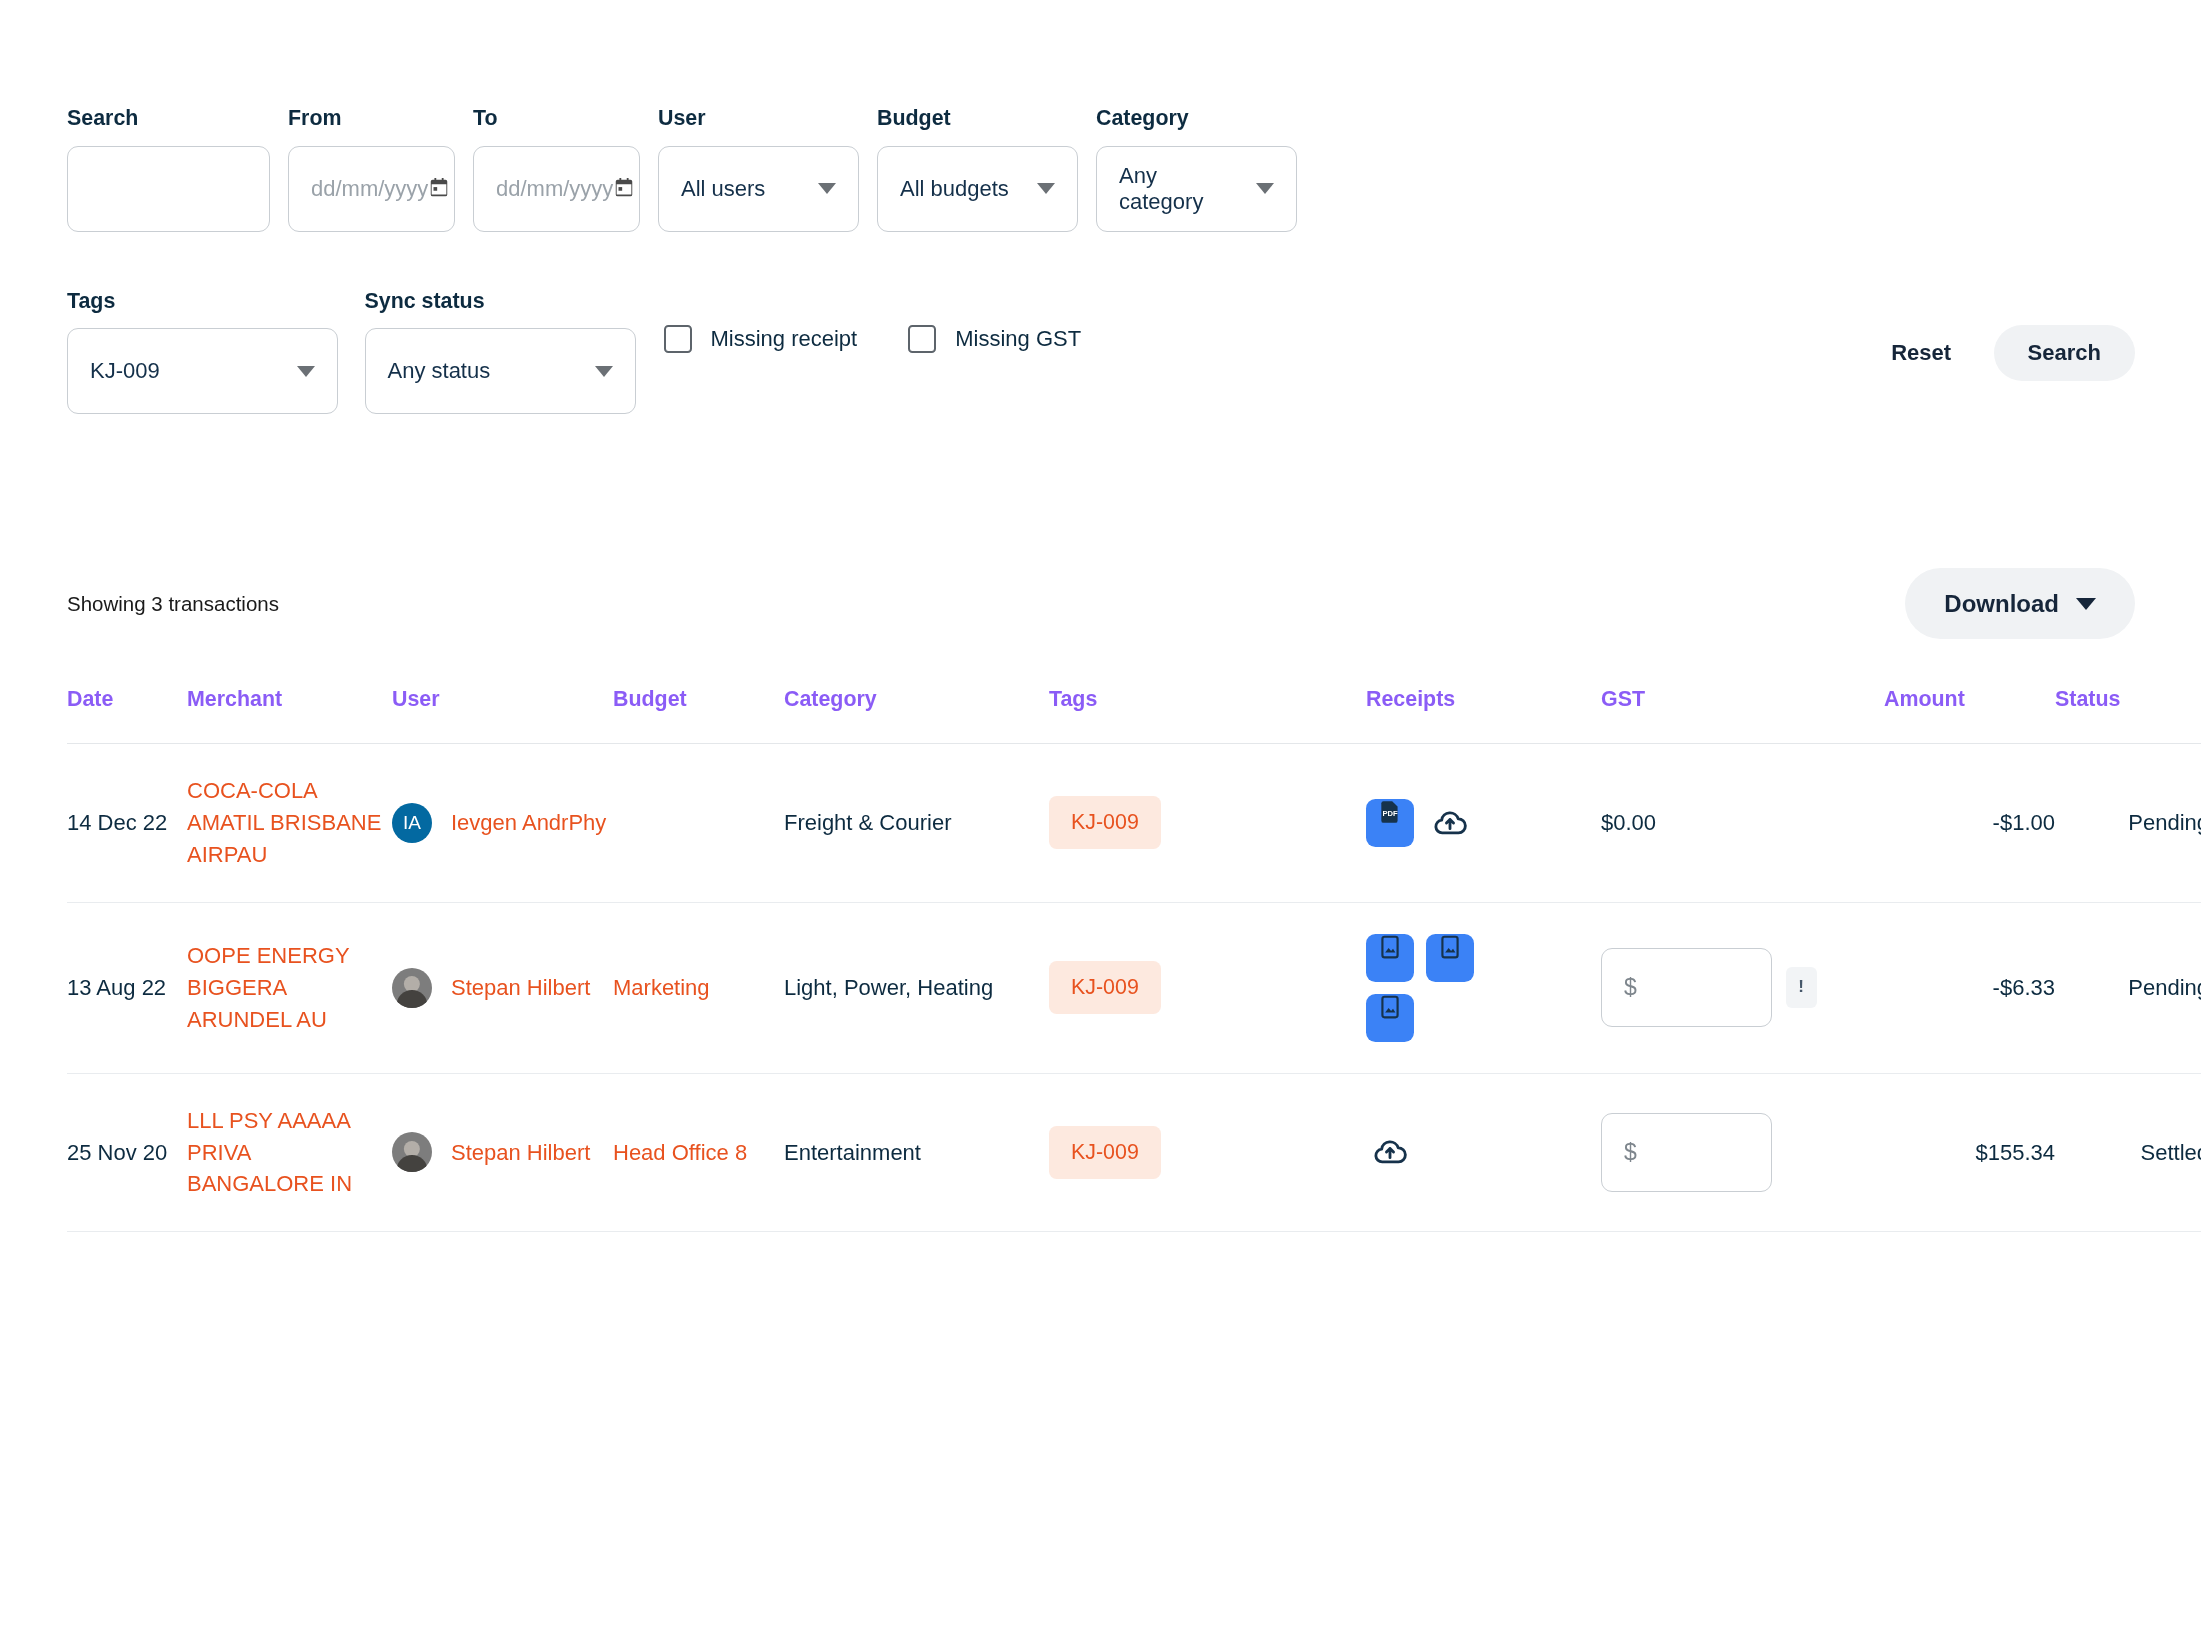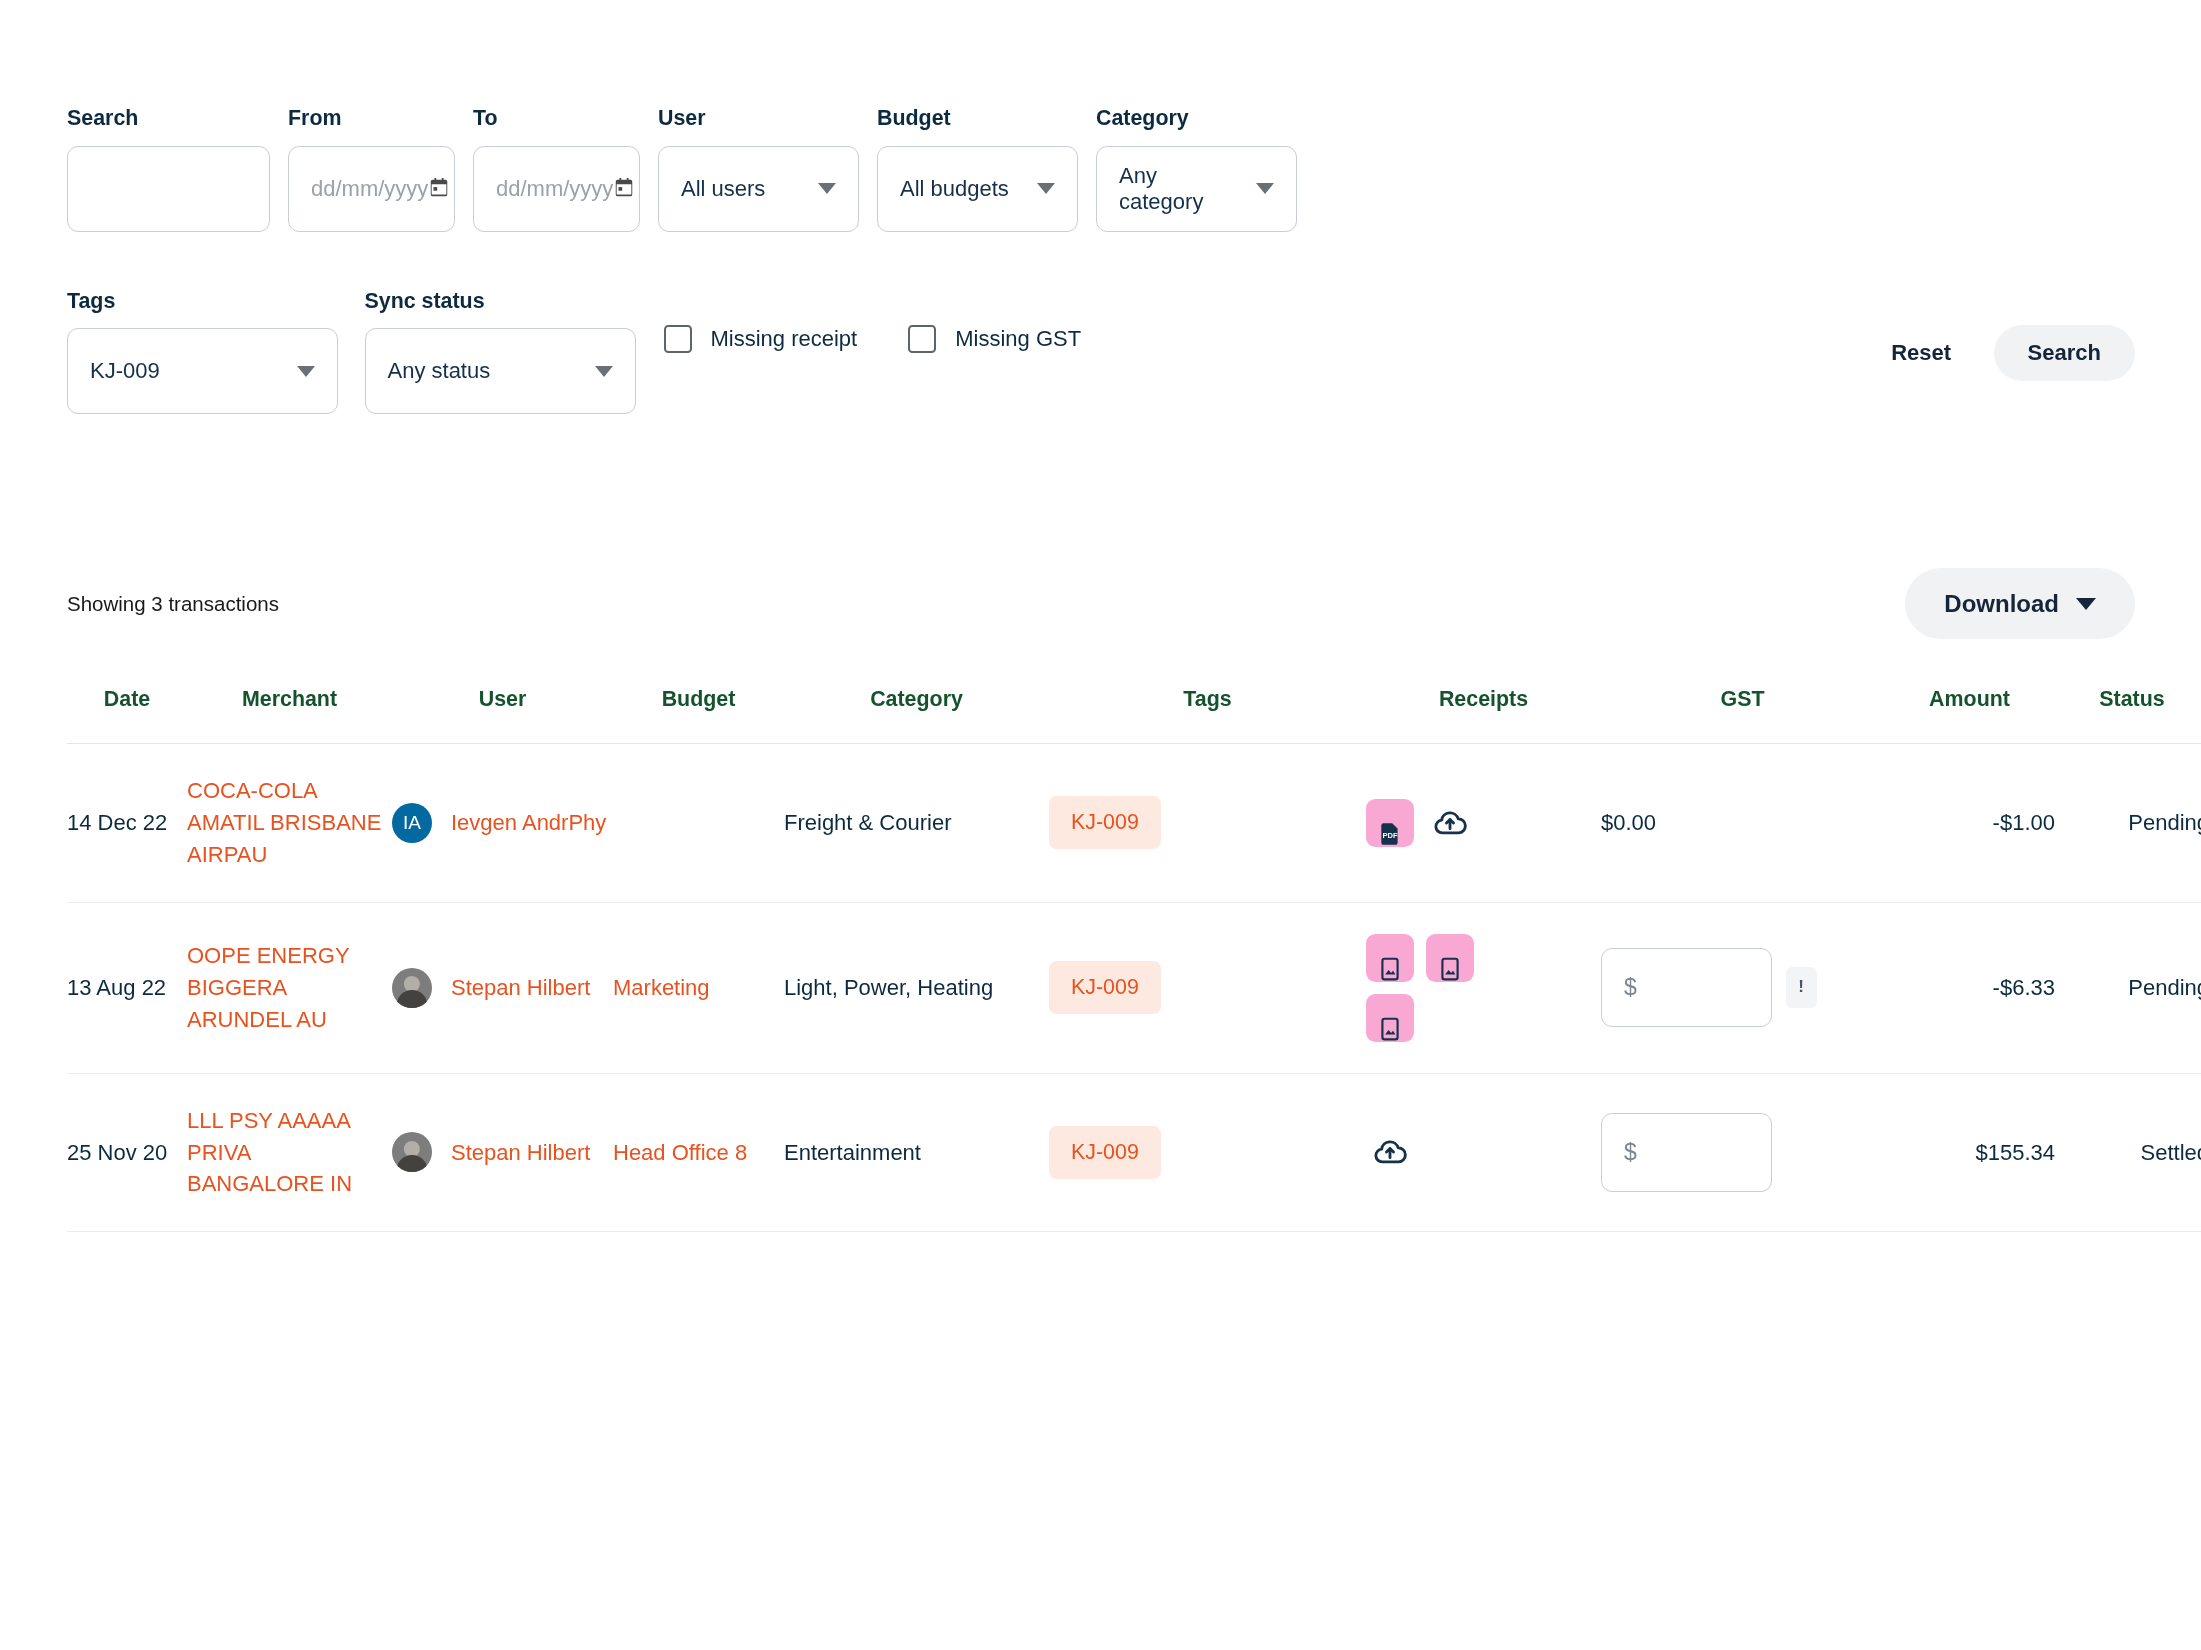--- a/index.html
+++ b/index.html
@@ -145,22 +145,22 @@
   
   table.tx {
     width: 100%;
     border-collapse: collapse;
     margin-top: 48px;
     table-layout: fixed;
   }
   table.tx thead th {
     font-size: 21.4px;
     font-weight: bold;
-    color: #14532d;
-    text-align: center;
+    color: #8b5cf6;
+    text-align: left;
     padding: 0 0 31px 0;
     vertical-align: bottom;
   }
   table.tx thead tr { border-bottom: 1.3px solid #e4e7ea; }
   table.tx tbody td {
     padding: 31px 0;
     vertical-align: middle;
     font-size: 22px;
     color: #0d2b40;
     border-bottom: 1.3px solid #e9ecef;
@@ -225,23 +225,23 @@
     background: #fde9df;
     color: #e8521f;
     font-size: 21.4px;
     border-radius: 7.7px;
     padding: 11px 22px;
   }
 
   .receipt-icons { display: flex; flex-wrap: wrap; gap: 12px; max-width: 128px; }
   .icon-tile {
     width: 48px; height: 48px;
-    background: #f9a8d4;
+    background: #3b82f6;
     border-radius: 9.4px;
-    display: flex; align-items: flex-end; justify-content: center;
+    display: flex; align-items: flex-start; justify-content: center;
     flex: none;
   }
   .icon-plain {
     width: 48px; height: 48px;
     display: flex; align-items: center; justify-content: center;
     flex: none;
   }
 
   .gst-wrap { display: flex; align-items: center; gap: 13.7px; }
   .gst-input {

